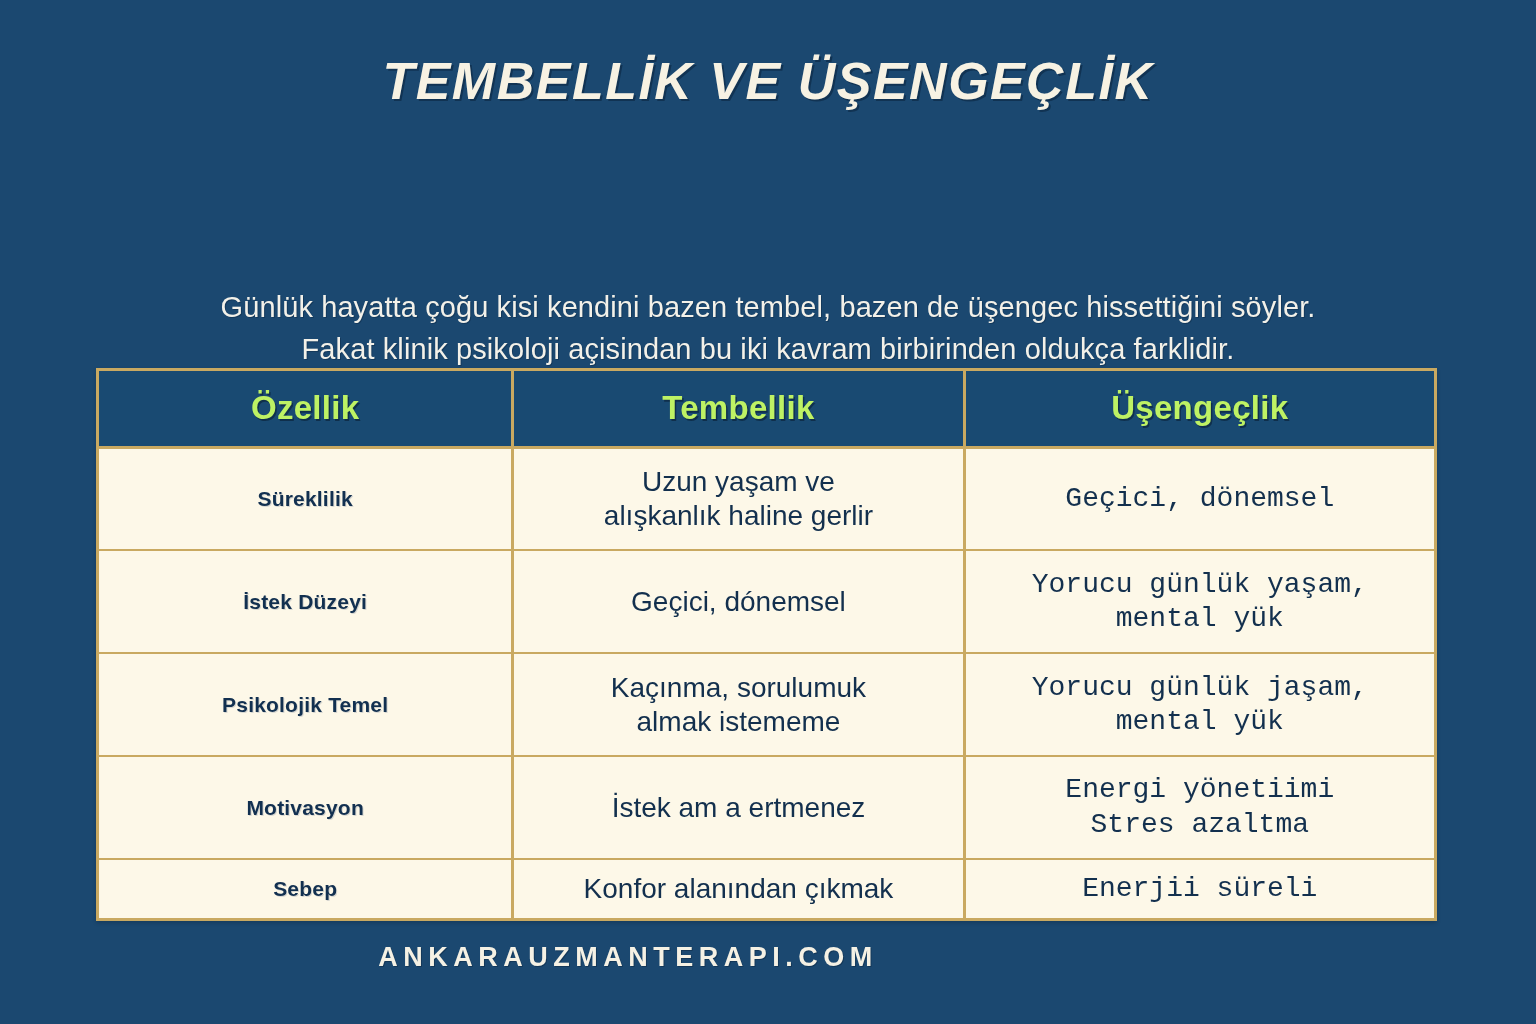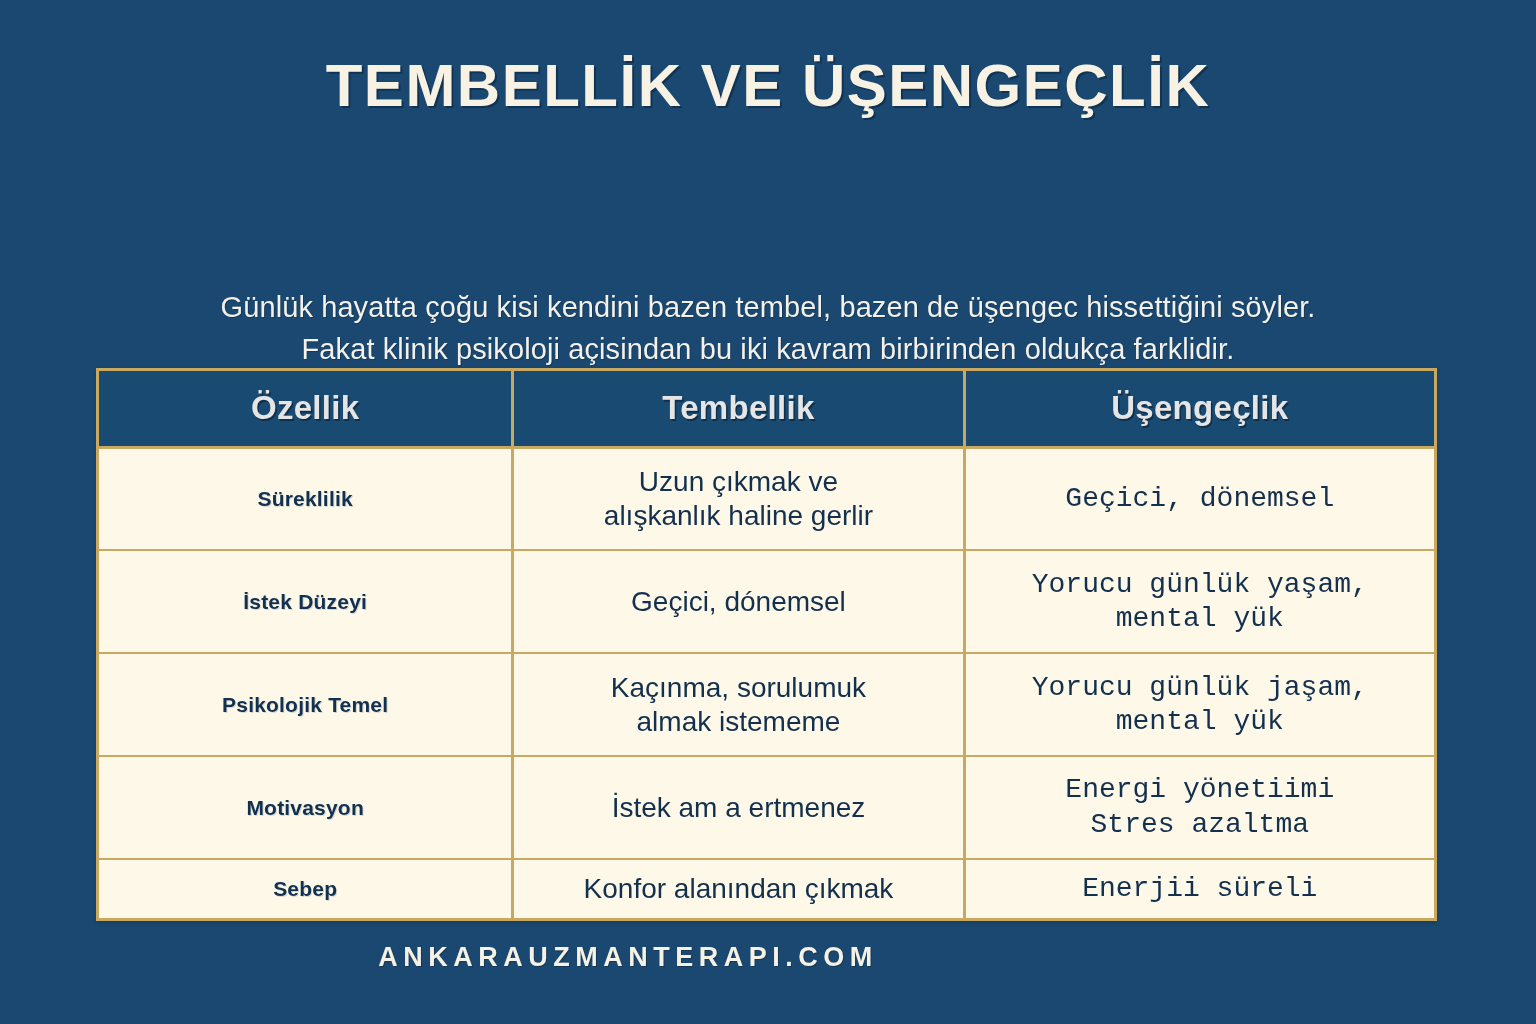--- a/index.html
+++ b/index.html
@@ -35,21 +35,21 @@
   .title-line {
     font-family:"Liberation Sans", sans-serif;
     font-weight:bold;
     color:#f7f2e3;
     font-size:75px;
     line-height:0.99;
     letter-spacing:1.5px;
     text-shadow:2px 2px 0 rgba(10,35,60,0.55);
     white-space:nowrap;
   }
-  .title-line.l1 { font-size:60px; }
+  .title-line.l1 { font-size:52px;font-style:italic; }
   .title-line.l2 { font-size:76px; }
   .title-artifact {
     display:inline-block;
     font-size:40px;
     vertical-align:super;
     position:relative;
     top:-14px;
     left:-2px;
     margin:0 -4px 0 -3px;
     font-weight:bold;
@@ -90,21 +90,21 @@
     height:100%;
     border-collapse:collapse;
     table-layout:fixed;
   }
   table.cmp col.c1 { width:31.0%; }
   table.cmp col.c2 { width:33.8%; }
   table.cmp col.c3 { width:35.2%; }
 
   table.cmp thead th {
     background:#194a72;
-    color:#e5e5e5;
+    color:#bef264;
     font-size:33px;
     font-weight:bold;
     height:76px;
     text-align:center;
     border-right:3px solid #c9a961;
     border-bottom:3px solid #c9a961;
     letter-spacing:0.3px;
     text-shadow:1.5px 1.5px 0 rgba(8,30,52,0.6);
     vertical-align:middle;
   }
@@ -173,21 +173,21 @@
         <tr>
           <th>Özellik</th>
           <th>Tembellik</th>
           <th>Üşengeçlik</th>
         </tr>
       </thead>
       <tbody id="tbody">
           <tr>
             <td class="feature">Süreklilik</td>
             <td>
-              <span class="cell-line">Uzun çıkmak ve</span>
+              <span class="cell-line">Uzun yaşam ve</span>
               <span class="cell-line">alışkanlık haline gerlir</span>
             </td>
             <td>
               <span class="cell-line">Geçici, dönemsel</span>
             </td>
           </tr>
           <tr>
             <td class="feature">İstek Düzeyi</td>
             <td>
               <span class="cell-line">Geçici, dónemsel</span>

